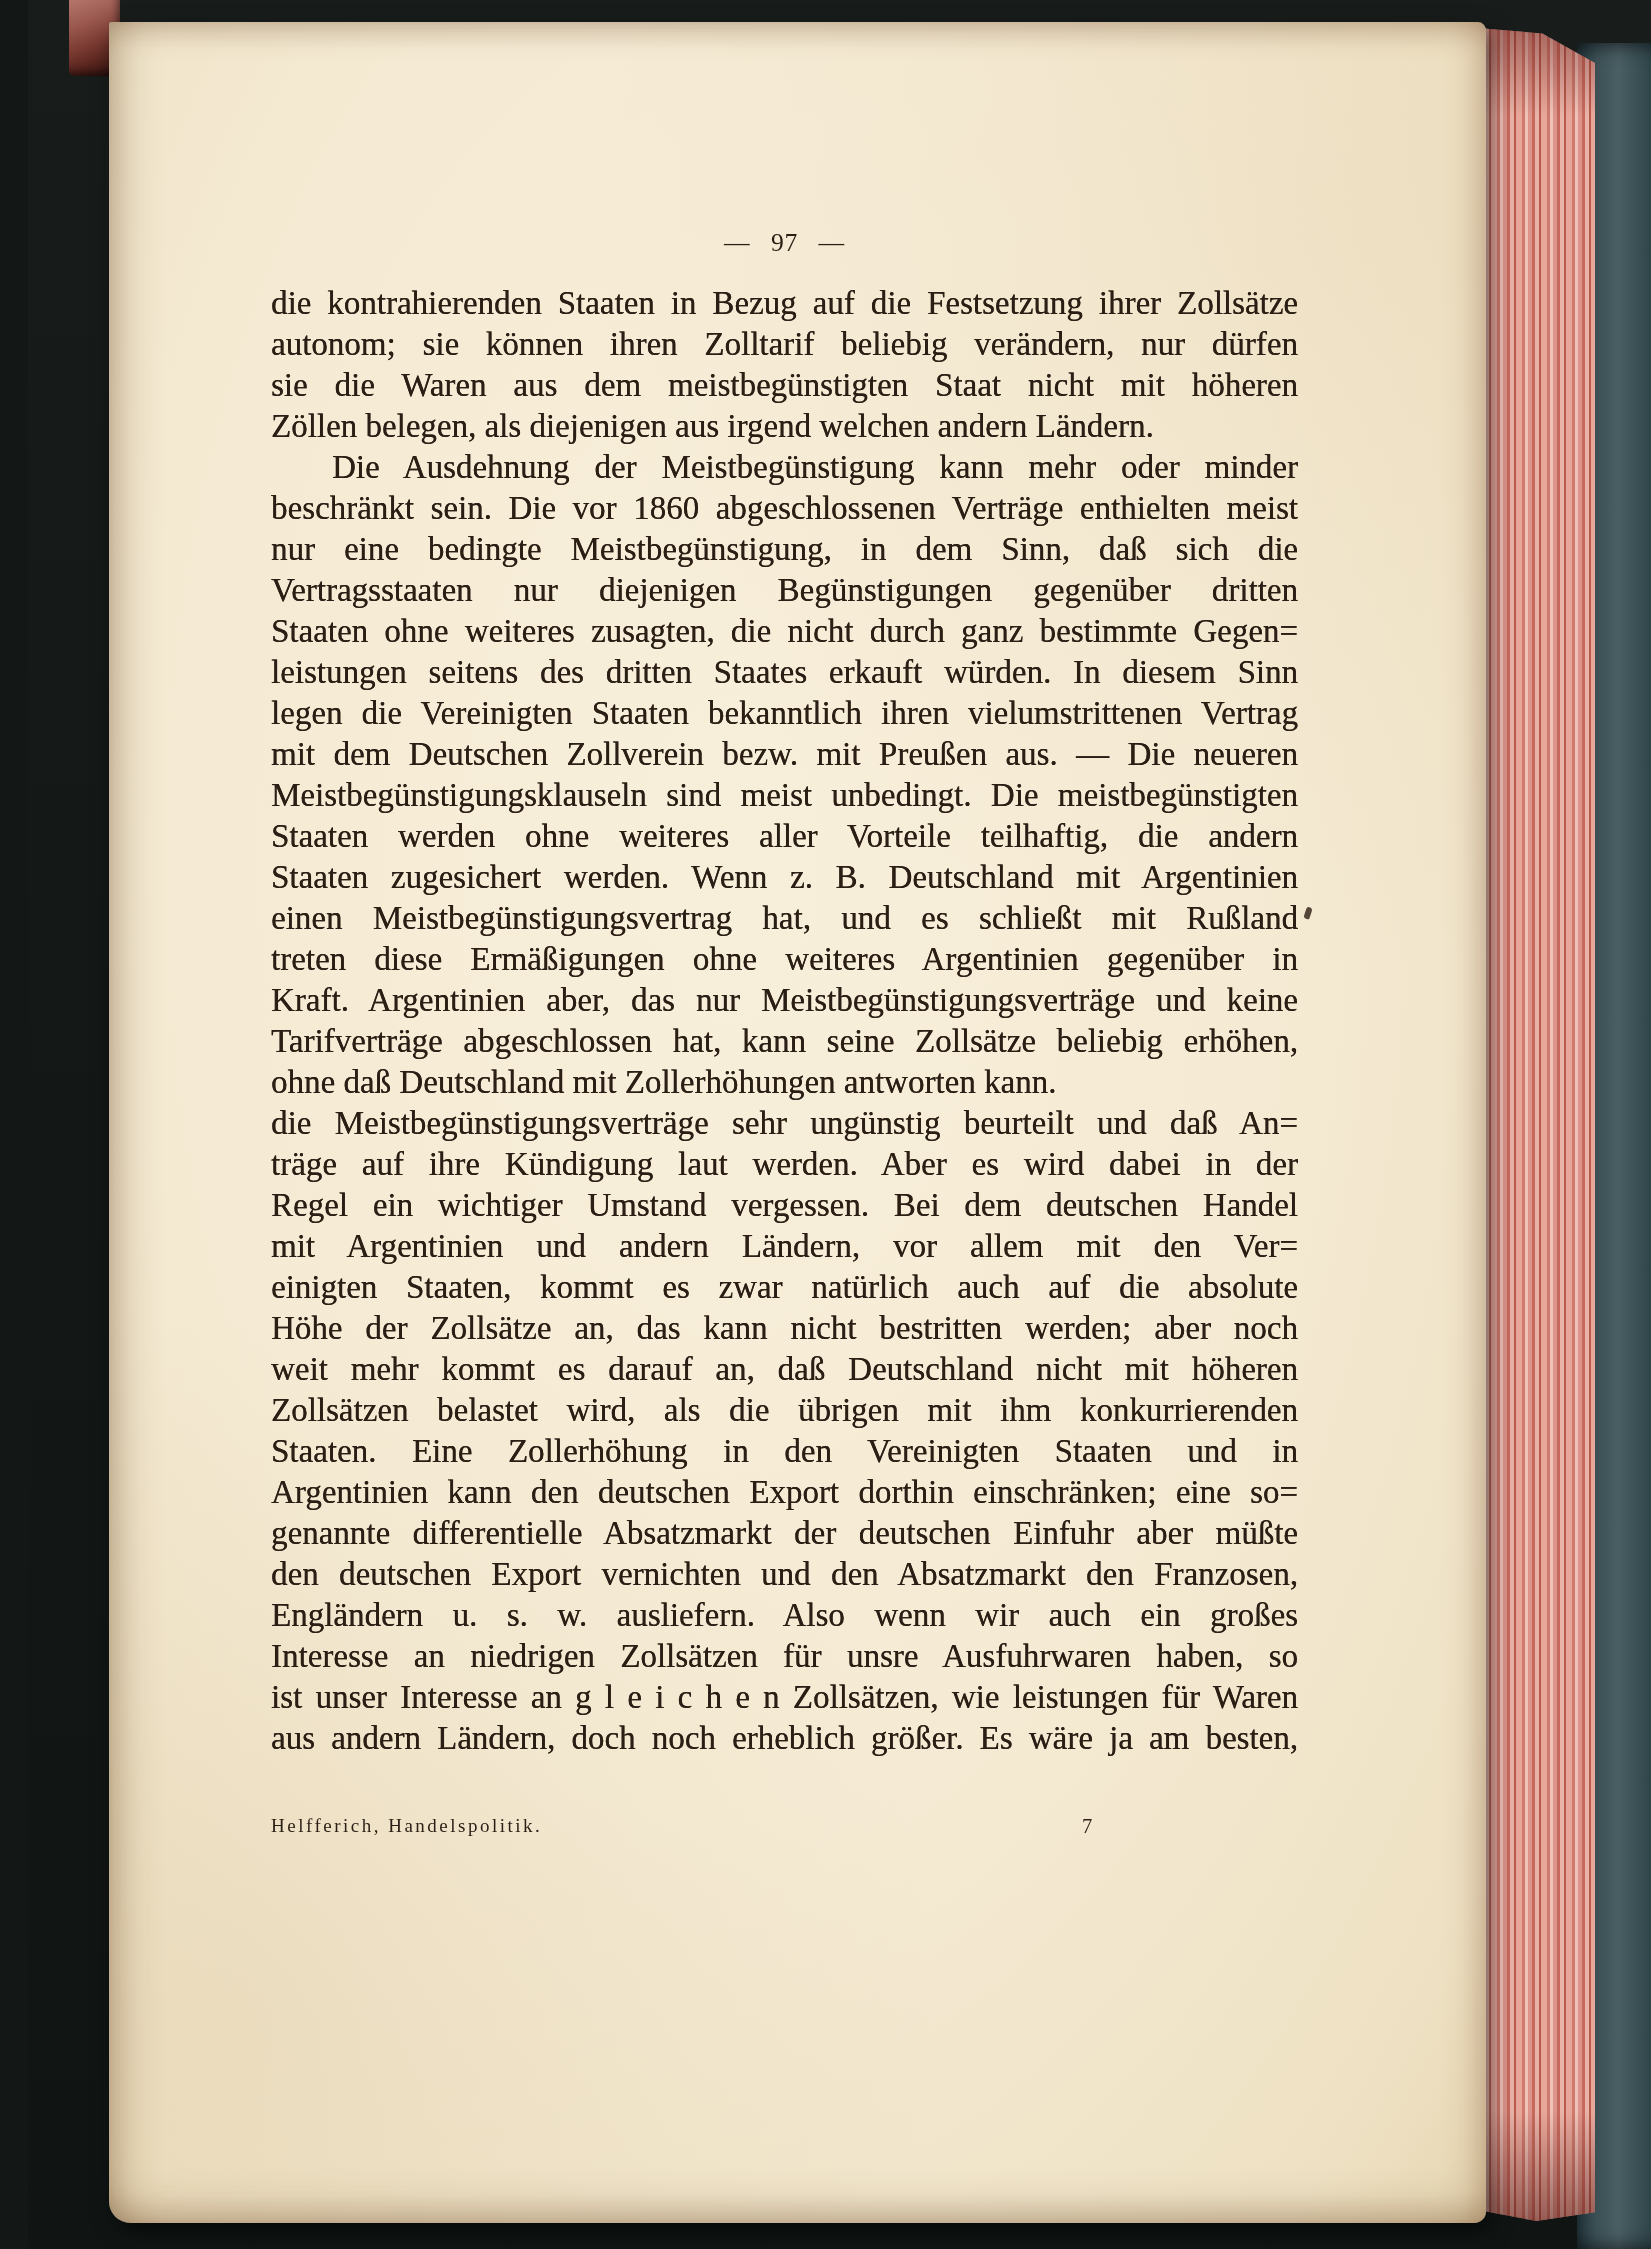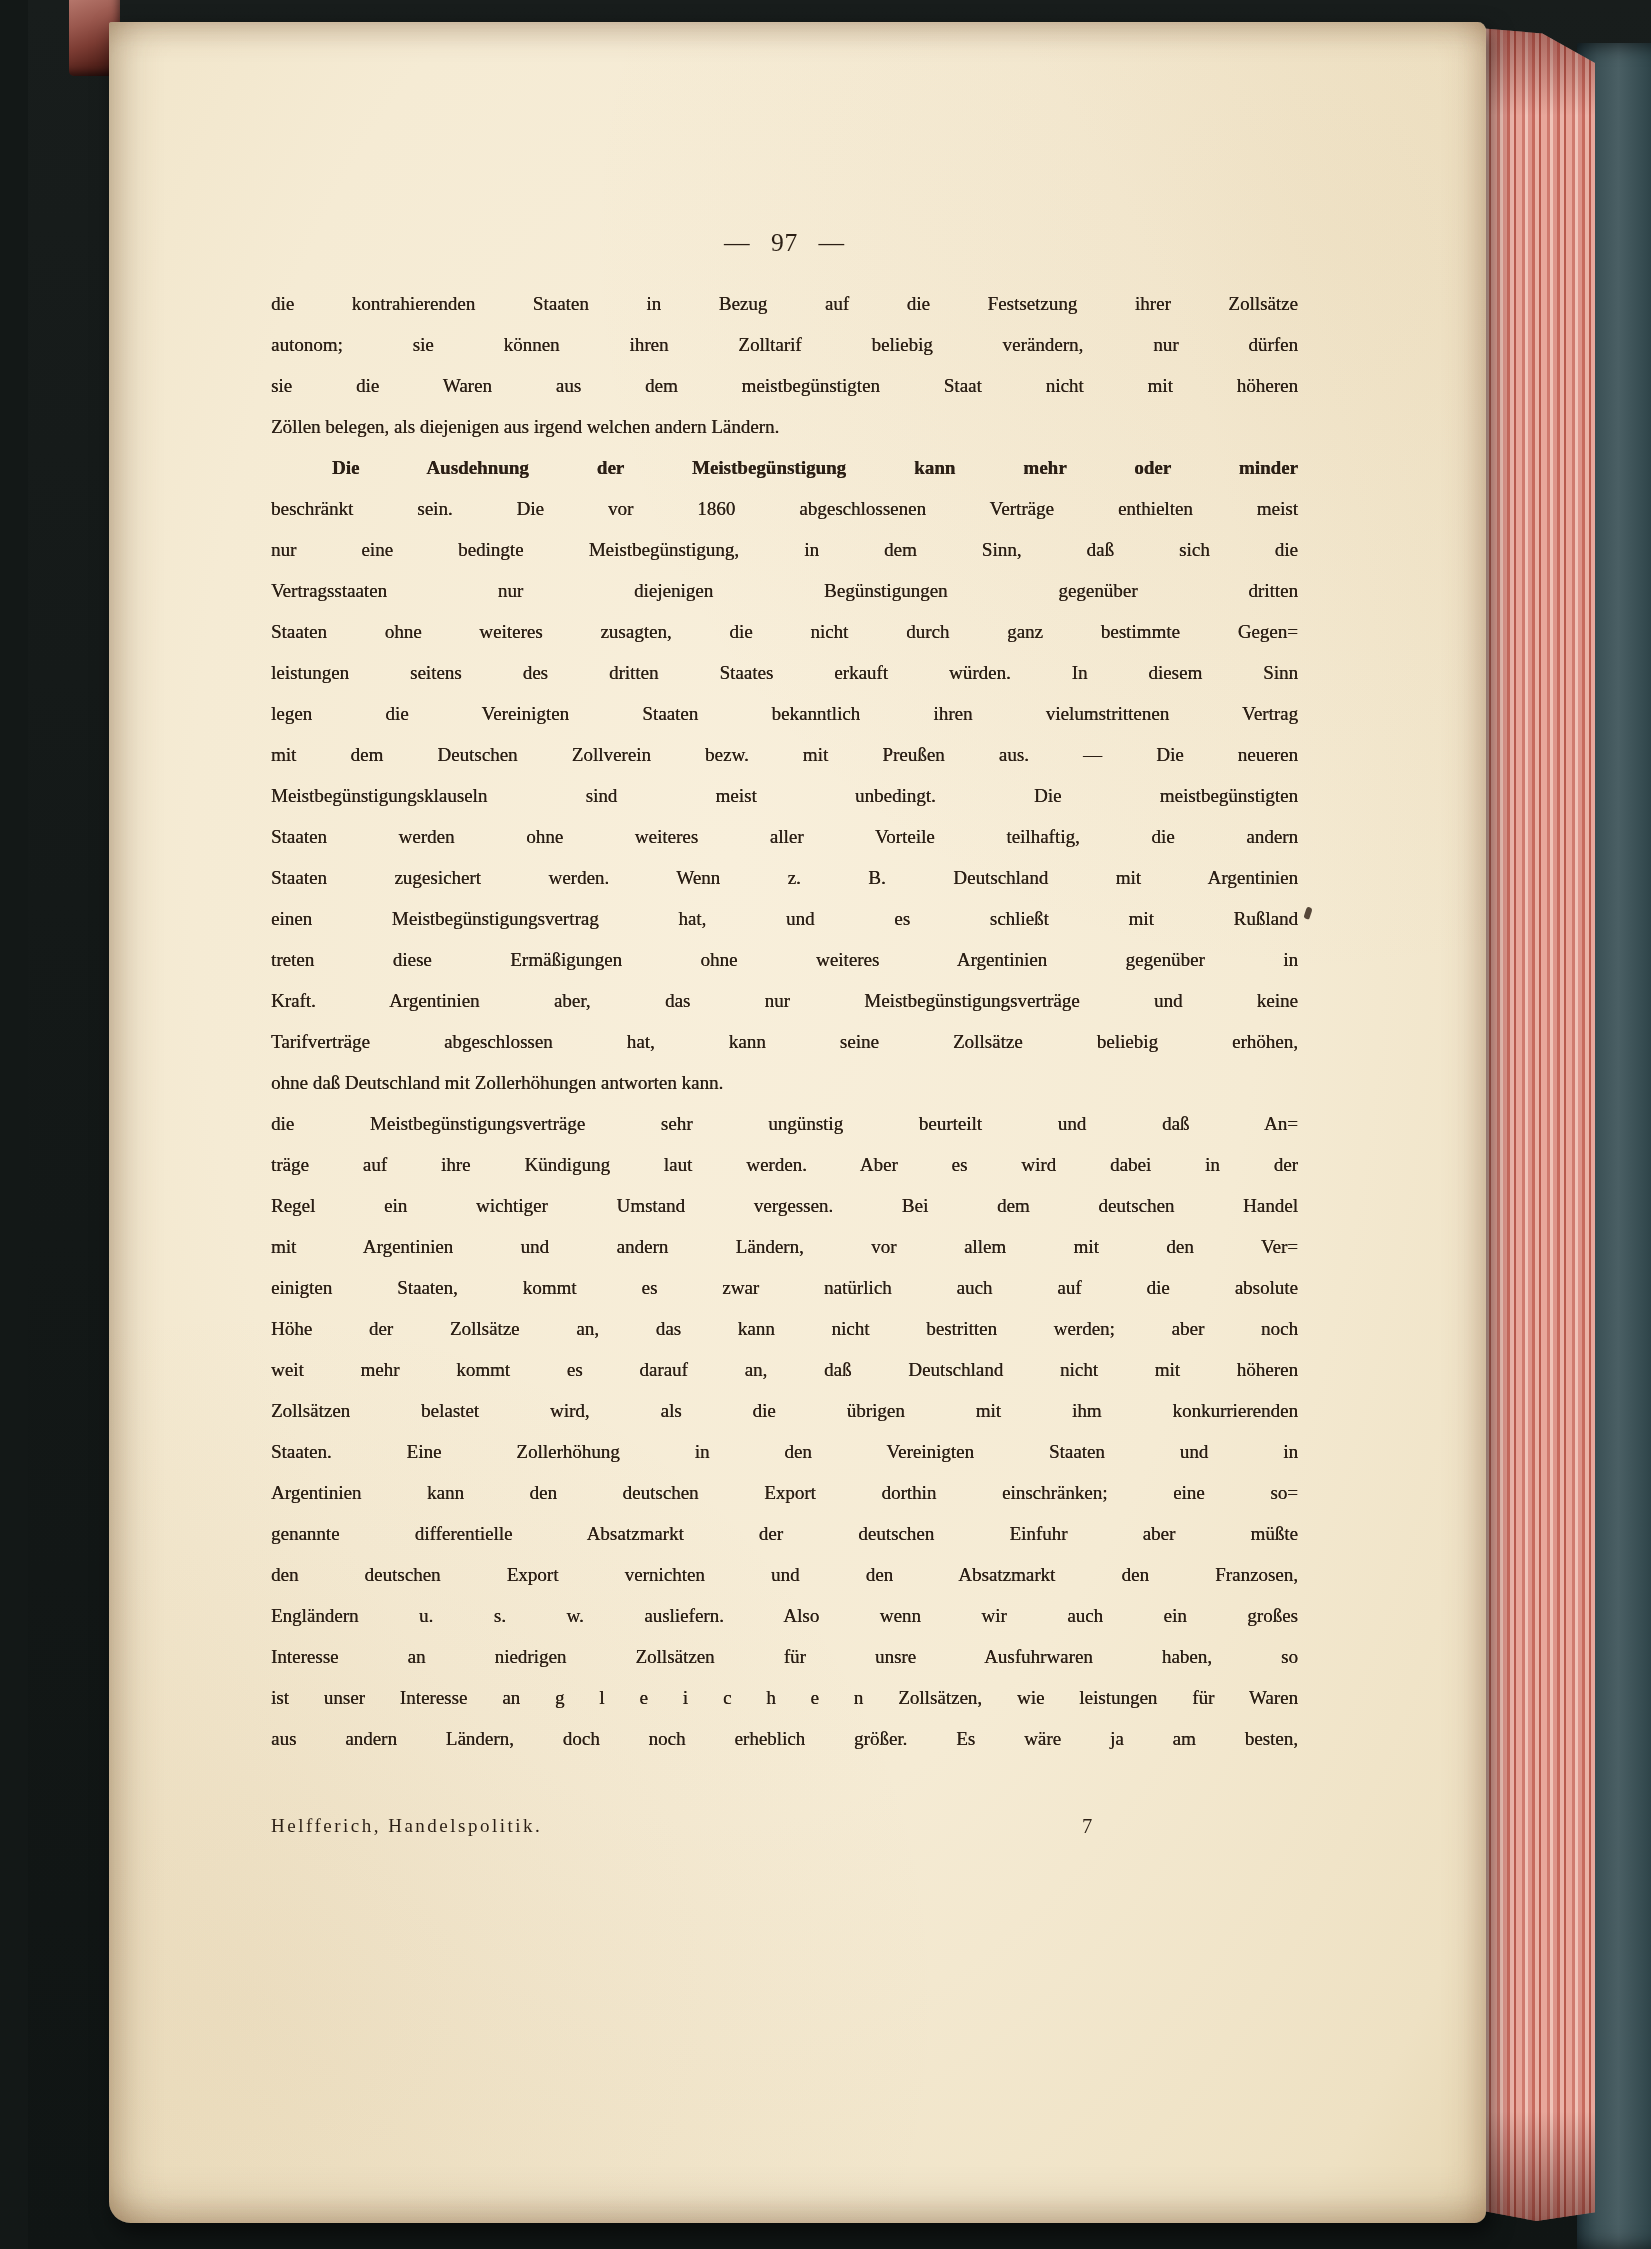--- a/index.html
+++ b/index.html
@@ -87,30 +87,30 @@
     text-align: center;
     font-size: 25.6px;
     letter-spacing: 0.8px;
     word-spacing: 13.2px;
   }
   .text-block {
     position: absolute;
     left: 162px;
     top: 261px;
     width: 1027px;
-    font-size: 19px;
+    font-size: 33px;
     line-height: 41px;
     text-shadow: 0.2px 0 0 currentColor; 
   }
   .text-line {
     text-align: justify;
     text-align-last: justify;
   }
   .text-line.no-just { text-align-last: auto; }
-  .text-line.indent { text-indent: 61px; font-weight: bold; }
+  .text-line.indent { text-indent: 61px; }
   .page-footer {
     position: absolute;
     left: 162px;
     top: 1793px;
     width: 1027px;
     height: 28px;
     font-size: 19px;
   }
   .footer-publisher { letter-spacing: 2.5px; }
   .footer-signature {

